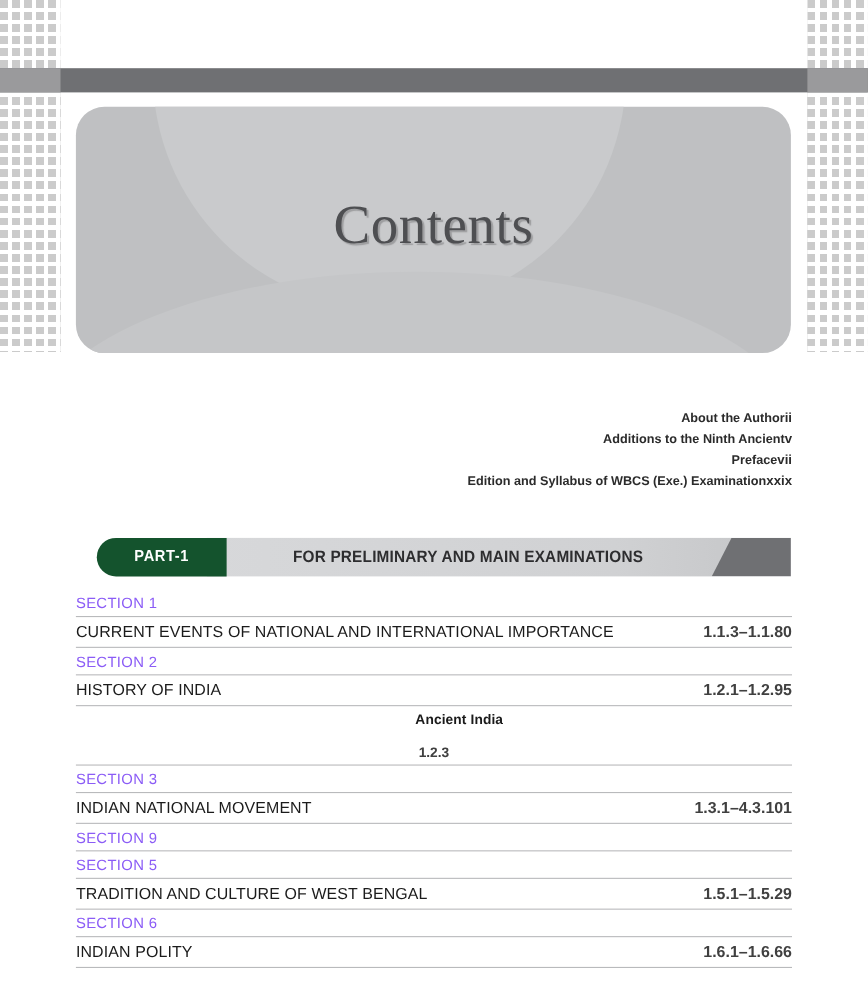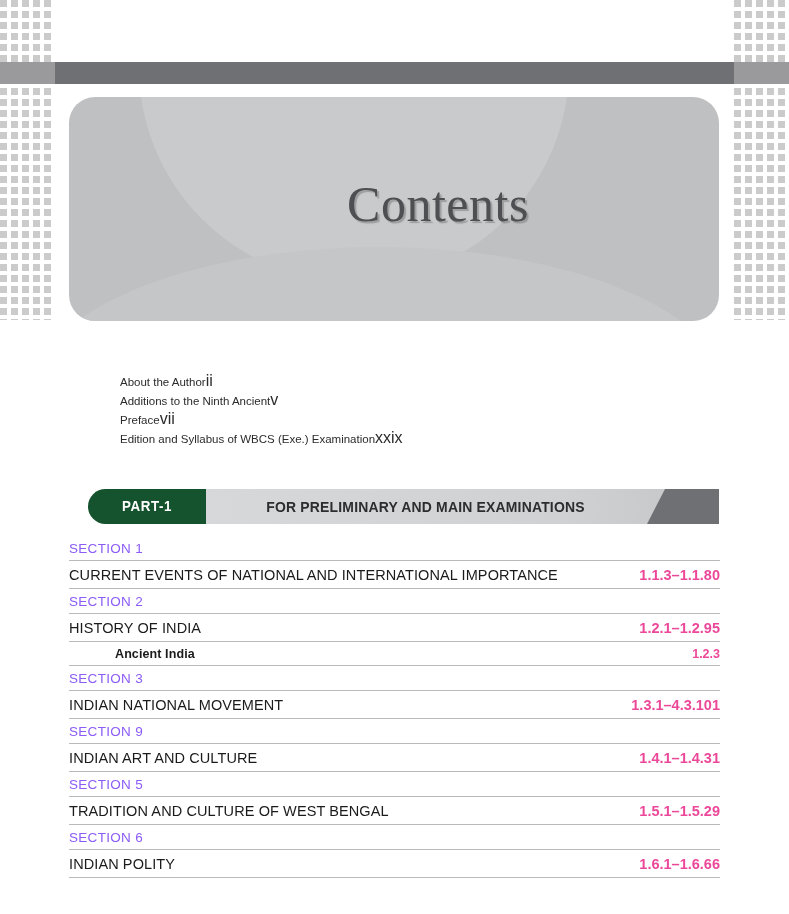--- a/index.html
+++ b/index.html
@@ -97,41 +97,41 @@
   .banner-title {
     position: absolute;
     width: 100%;
     top: 78px;
     text-align: center;
     font-family: "Liberation Serif", serif;
     font-size: 50px;
     color: #4e4f52;
     letter-spacing: 0.5px;
     text-shadow: 2px 2px 1px rgba(120,120,122,0.55);
-    margin-left: 44px;
   }
 
   
   .frontmatter {
     position: absolute;
     left: 120px;
     top: 371px;
     width: 600px;
     font-size: 11.5px;
     color: #2b2b2b;
   }
   .fm-row {
     display: flex;
-    justify-content: flex-start;
+    justify-content: flex-end;
     align-items: baseline;
     height: 19px;
     line-height: 19px;
+    font-weight: bold;
   }
   .fm-row .fm-page {
-    font-size: 16px;
+    font-size: 12px;
   }
 
   
   .part-banner {
     position: absolute;
     left: 88px;
     top: 489px;
     width: 631px;
     height: 35px;
   }
@@ -210,26 +210,27 @@
     border-bottom: 1px solid #b9babc;
     gap: 16px;
   }
   .toc-row .title {
     font-size: 14.5px;
     color: #1b1b1b;
     letter-spacing: 0.1px;
   }
   .toc-row .pages {
     font-size: 14.5px;
-    color: #ec4899;
+    color: #404040;
     font-weight: bold;
   }
   .toc-row.sub {
     border-bottom: 1px solid #b9babc;
     padding: 5px 0 4px 0;
+    flex-direction: column;
   }
   .toc-row.sub .title {
     font-size: 12.5px;
     font-weight: bold;
     padding-left: 46px;
   }
   .toc-row.sub .pages {
     font-size: 12.5px;
     font-weight: bold;
   }
@@ -297,24 +298,20 @@
     <span class="pages">1.2.3</span>
   </div>
 
   <div class="section-head">SECTION 3</div>
   <div class="toc-row">
     <span class="title">INDIAN NATIONAL MOVEMENT</span>
     <span class="pages">1.3.1–4.3.101</span>
   </div>
 
   <div class="section-head">SECTION 9</div>
-  <div class="toc-row">
-    <span class="title">INDIAN ART AND CULTURE</span>
-    <span class="pages">1.4.1–1.4.31</span>
-  </div>
 
   <div class="section-head">SECTION 5</div>
   <div class="toc-row">
     <span class="title">TRADITION AND CULTURE OF WEST BENGAL</span>
     <span class="pages">1.5.1–1.5.29</span>
   </div>
 
   <div class="section-head">SECTION 6</div>
   <div class="toc-row">
     <span class="title">INDIAN POLITY</span>

